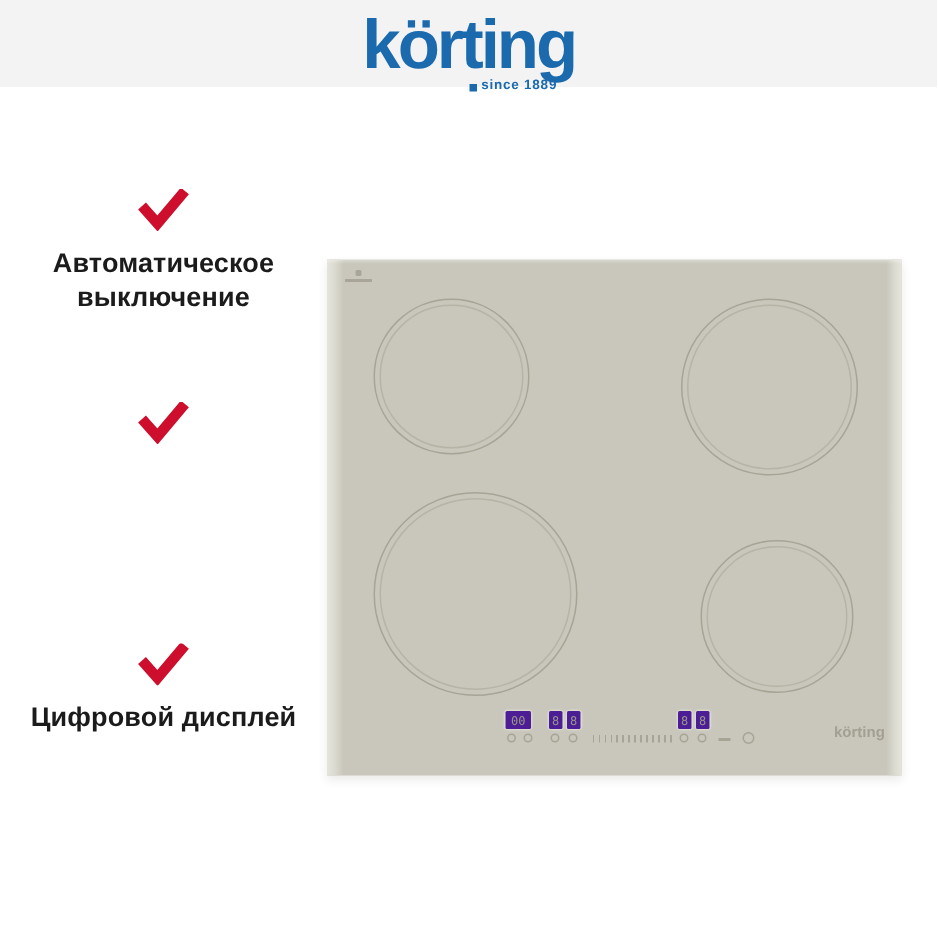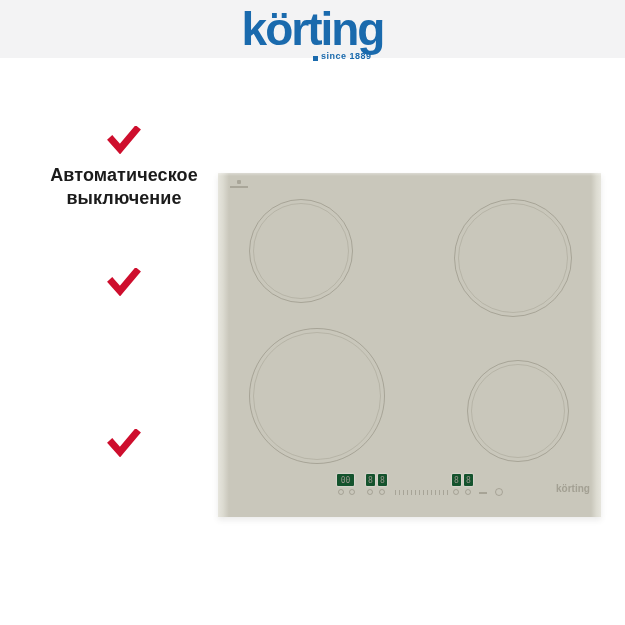--- a/index.html
+++ b/index.html
@@ -19,21 +19,21 @@
     font-size:46px; font-weight:700; letter-spacing:-2px; color:#1a6aad;
   }
   .logo-since {
     position:absolute; right:12px; top:-2px; font-size:9px; font-weight:700;
     color:#1a6aad; letter-spacing:.5px; display:flex; align-items:flex-end; gap:3px;margin-top:48px;
   }
   .logo-since .sq { width:5px; height:5px; background:#1a6aad; display:inline-block; }
 
   
   .feature {
-    position:absolute; left:24px; width:200px; display:flex;
+    position:absolute; left:9px; width:200px; display:flex;
     flex-direction:column; align-items:center; text-align:center;justify-content:space-between;
   }
   .feature .check { margin-bottom:10px; }
   .feature .label {
     font-size:18px; font-weight:700; color:#1b1b1b; line-height:23px;
     white-space:pre-line; letter-spacing:.1px;
   }
   .f1 { top:126px; } .f2 { top:268px; } .f3 { top:429px; }
 
   
@@ -54,21 +54,21 @@
     border:1px solid rgba(138,135,120,.30); }
   .b-tl { left:31px;  top:26px;  width:104px; height:104px; }
   .b-tr { left:236px; top:26px;  width:118px; height:118px; }
   .b-bl { left:31px;  top:155px; width:136px; height:136px; }
   .b-br { left:249px; top:187px; width:102px; height:102px; }
 
   .glass-mark { position:absolute; left:12px; top:7px; width:18px; height:10px; opacity:.55; }
   .glass-mark .dot { width:4px; height:4px; margin:0 auto; background:#8f8c7e; border-radius:1px; }
   .glass-mark .bar { width:18px; height:2px; margin-top:2px; background:#8f8c7e; }
 
-  .disp { position:absolute; top:301px; height:12px; background:#14532d;
+  .disp { position:absolute; top:301px; height:12px; background:#4c1d95;
     border-radius:1px; box-shadow:0 0 2px rgba(255,255,255,.9);
     display:flex; align-items:center; justify-content:center;
     font-family:"DejaVu Sans Mono",monospace; font-size:8px; color:#97948a; }
   .disp-timer { left:119px; width:17px; }
   .disp-a { left:148px; width:9px; } .disp-b { left:160px; width:9px; }
   .disp-c { left:234px; width:9px; } .disp-d { left:246px; width:9px; }
 
   .ticks { position:absolute; left:177px; top:317px; width:53px; height:5px;
     background:repeating-linear-gradient(90deg,#a7a497 0 1px,transparent 1px 4px); }
 
@@ -120,20 +120,21 @@
   <div class="feature f2">
     <svg class="check" width="34" height="28" viewBox="0 0 34 28">
       <polyline points="5,14 13,23 29,4" fill="none" stroke="#ce0e2d" stroke-width="7" stroke-linecap="square" stroke-linejoin="miter"></polyline>
     </svg>
   </div>
 
   <div class="feature f3">
     <svg class="check" width="34" height="28" viewBox="0 0 34 28">
       <polyline points="5,14 13,23 29,4" fill="none" stroke="#ce0e2d" stroke-width="7" stroke-linecap="square" stroke-linejoin="miter"></polyline>
     </svg>
+    <div class="label">Цифровой дисплей</div>
   </div>
 
   <div class="cooktop">
     <div class="edge-l"></div>
     <div class="edge-r"></div>
     <div class="edge-t"></div>
 
     <div class="glass-mark">
       <div class="dot"></div>
       <div class="bar"></div>

